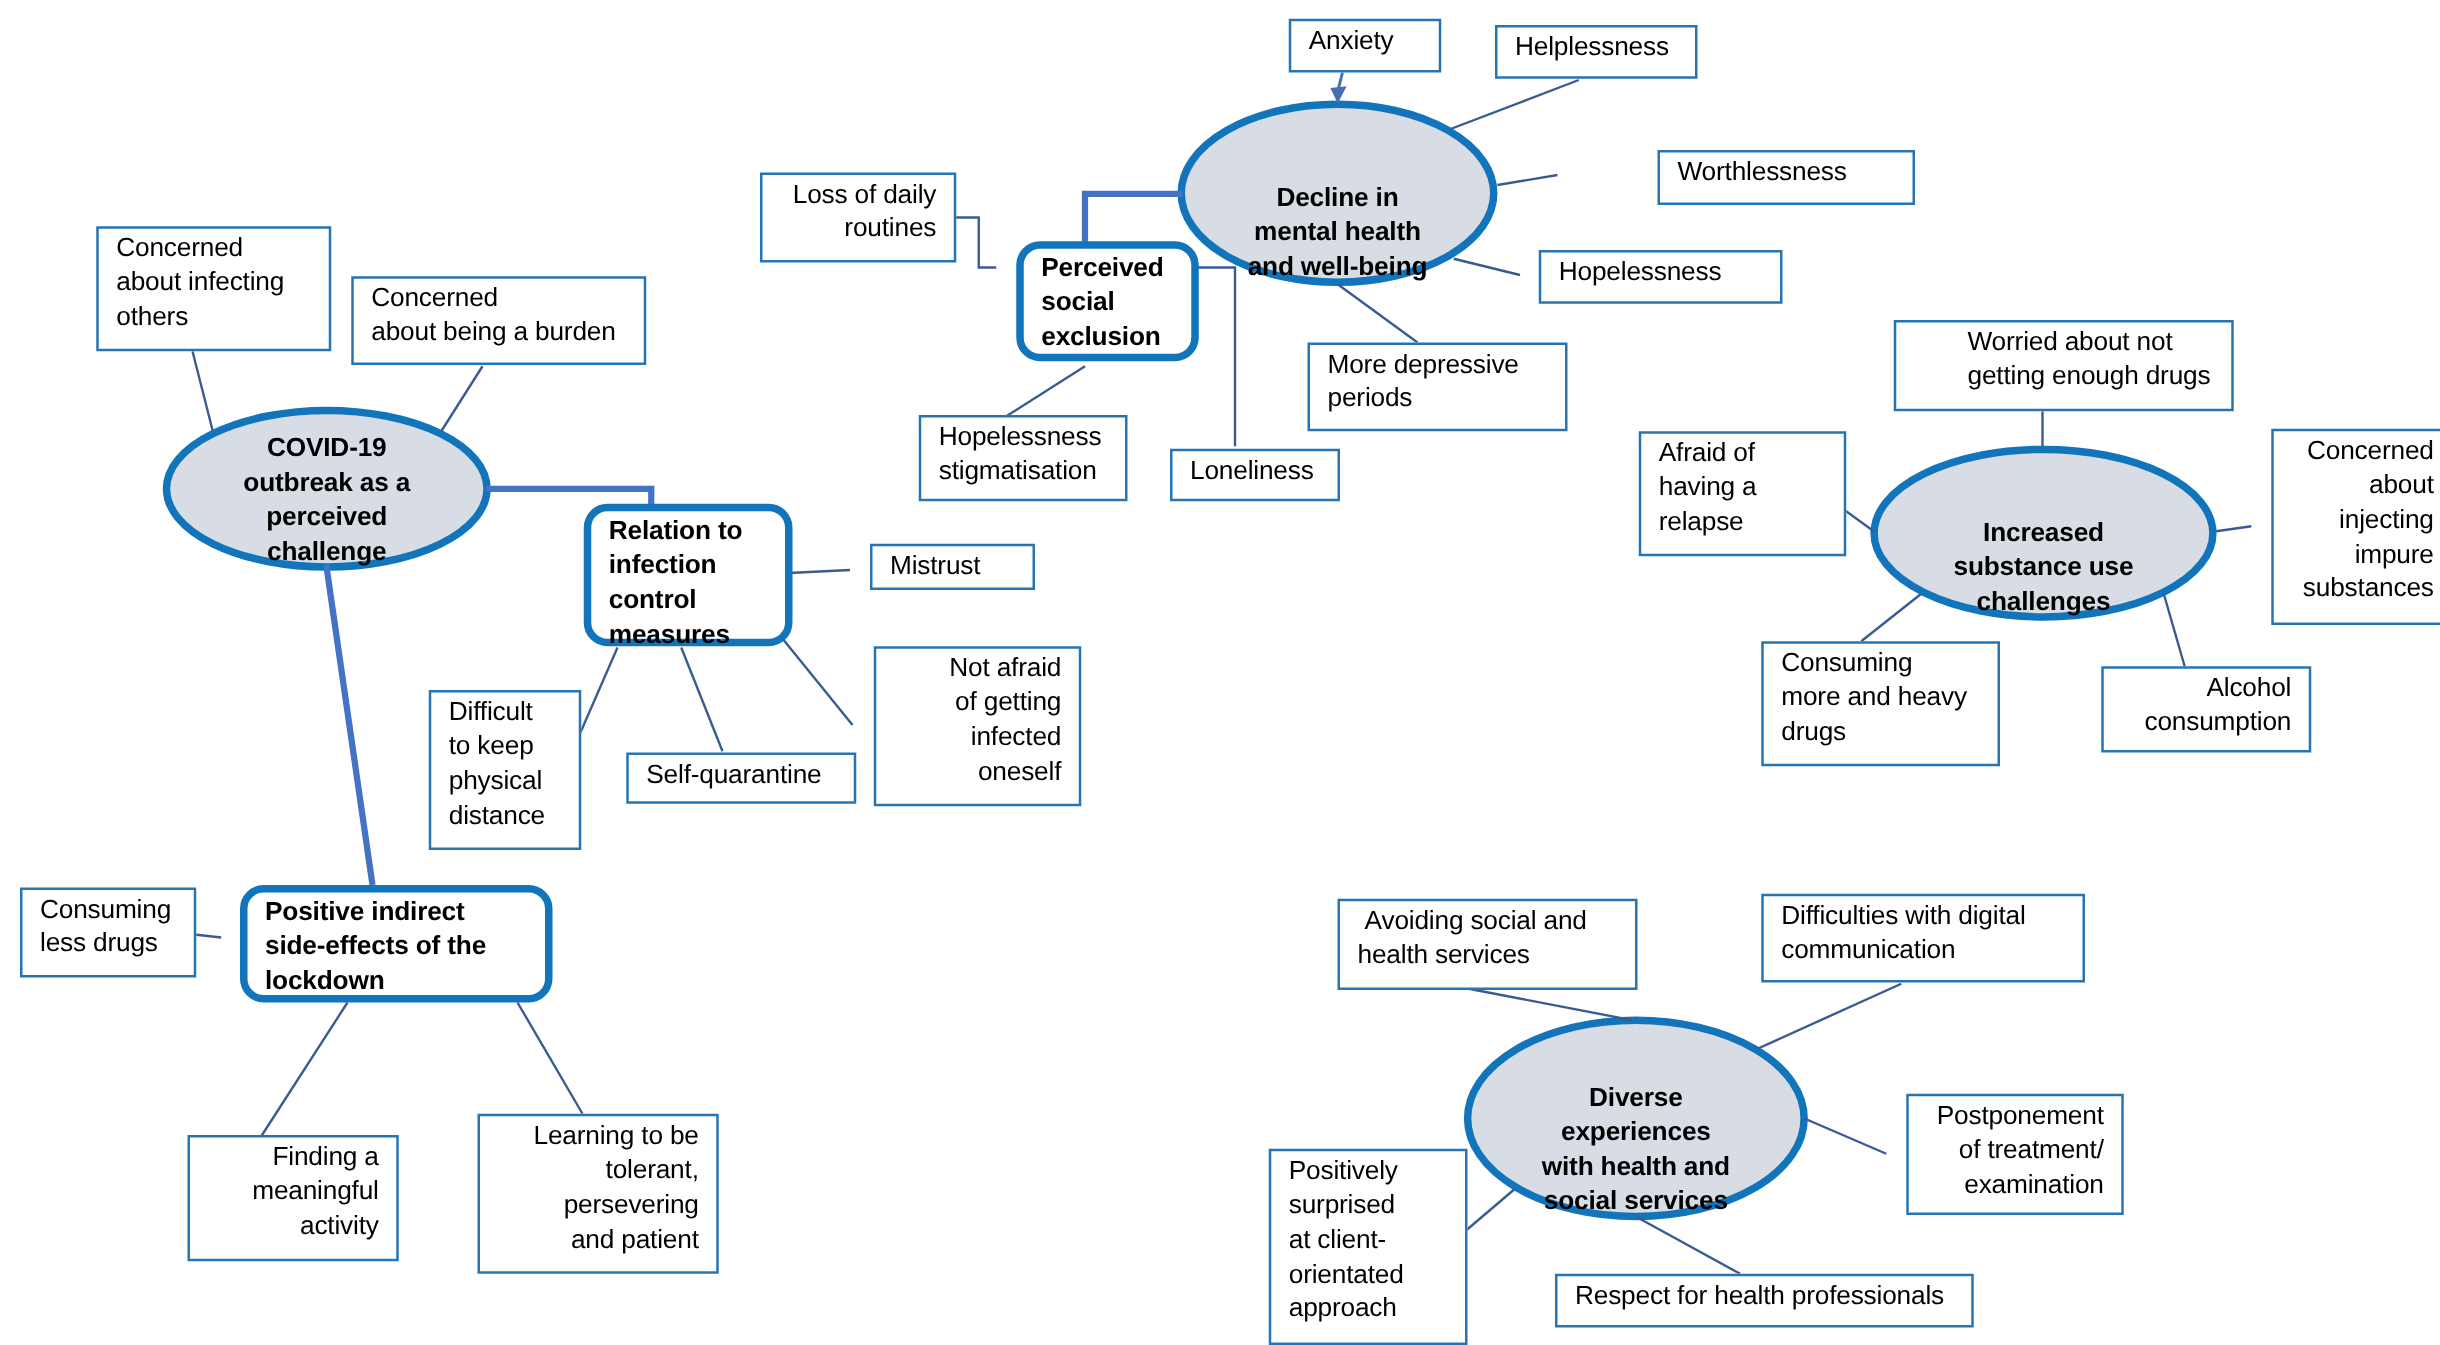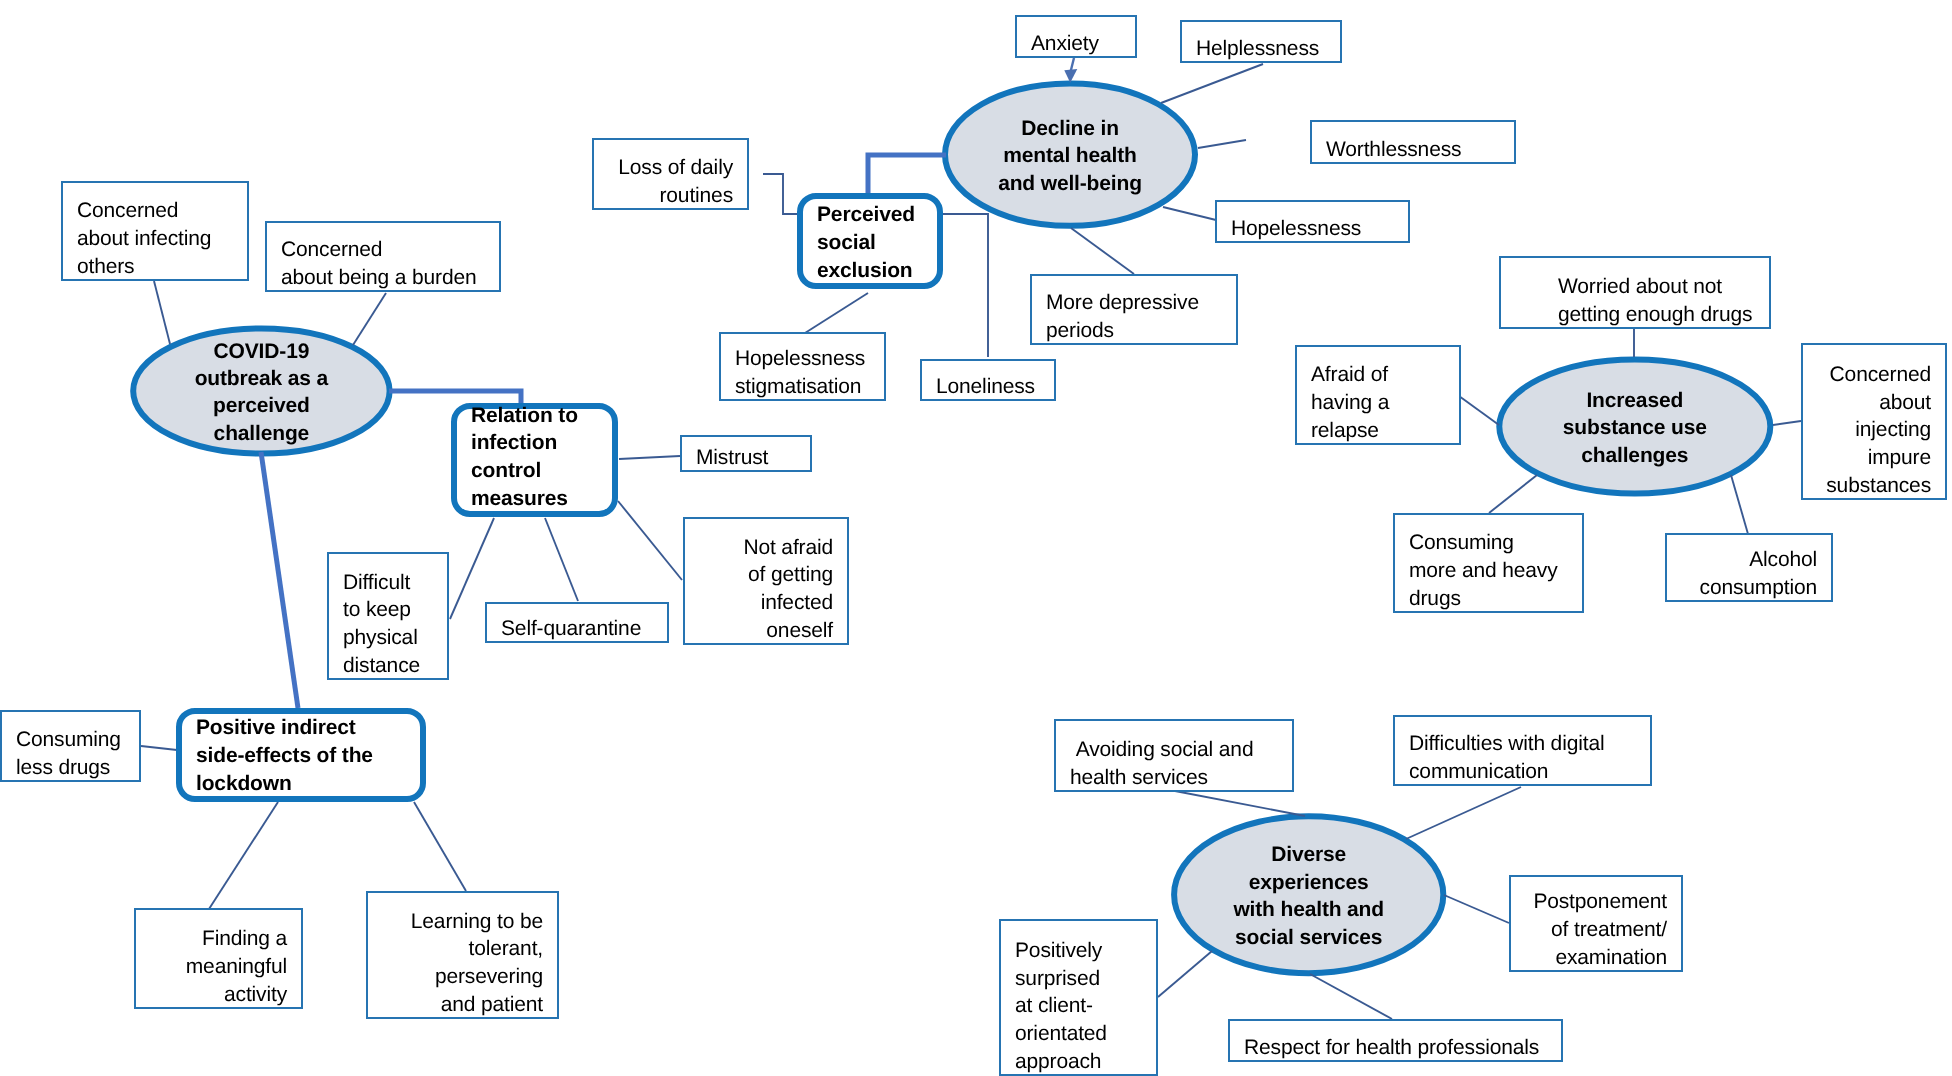--- a/index.html
+++ b/index.html
@@ -3,29 +3,29 @@
 <meta charset="utf-8">
 <title>Concept map</title>
 <style>
   html,body{margin:0;padding:0;background:#fff;}
   body{width:1952px;height:1076px;overflow:hidden;
        font-family:"Liberation Sans",sans-serif;color:#000;
        -webkit-font-smoothing:antialiased;text-rendering:geometricPrecision;}
   #stage{position:relative;width:1952px;height:1076px;background:#fff;}
   svg#links{position:absolute;left:0;top:0;width:1952px;height:1076px;}
   .node{position:absolute;box-sizing:border-box;display:flex;
-        flex-direction:column;justify-content:flex-end;}
+        flex-direction:column;justify-content:flex-start;margin-left:16px;}
   .box{border:2px solid #2674B2;background:#fff;}
   .rrect{border:6px solid #1275BC;background:#fff;border-radius:19px;}
   .label{white-space:pre-line;position:relative;top:1.5px;}
   .box .label{font-size:21px;line-height:27.7px;font-weight:400;letter-spacing:-0.15px;}
   .rrect .label{font-size:21px;line-height:27.7px;font-weight:700;letter-spacing:-0.15px;}
   .al-left   .label{text-align:left;padding-left:14px;padding-right:5px;}
   .al-right  .label{text-align:right;padding-right:14px;padding-left:5px;}
-  .ellwrap{position:absolute;display:flex;align-items:center;justify-content:center;}
+  .ellwrap{position:absolute;display:flex;align-items:flex-end;justify-content:center;}
   .ellwrap .label{text-align:center;font-weight:700;font-size:21px;line-height:27.4px;letter-spacing:-0.15px;}
 </style>
 </head>
 <body>
 
 <div id="stage">
 <svg id="links" viewBox="0 0 1952 1076">
 <ellipse cx="261.4" cy="391.0" rx="128.2" ry="62.6" fill="#D8DDE5" stroke="#1275BC" stroke-width="6"></ellipse>
 <ellipse cx="1070.0" cy="154.6" rx="125.0" ry="71.2" fill="#D8DDE5" stroke="#1275BC" stroke-width="6"></ellipse>
 <ellipse cx="1634.8" cy="426.5" rx="135.5" ry="67.0" fill="#D8DDE5" stroke="#1275BC" stroke-width="6"></ellipse>

